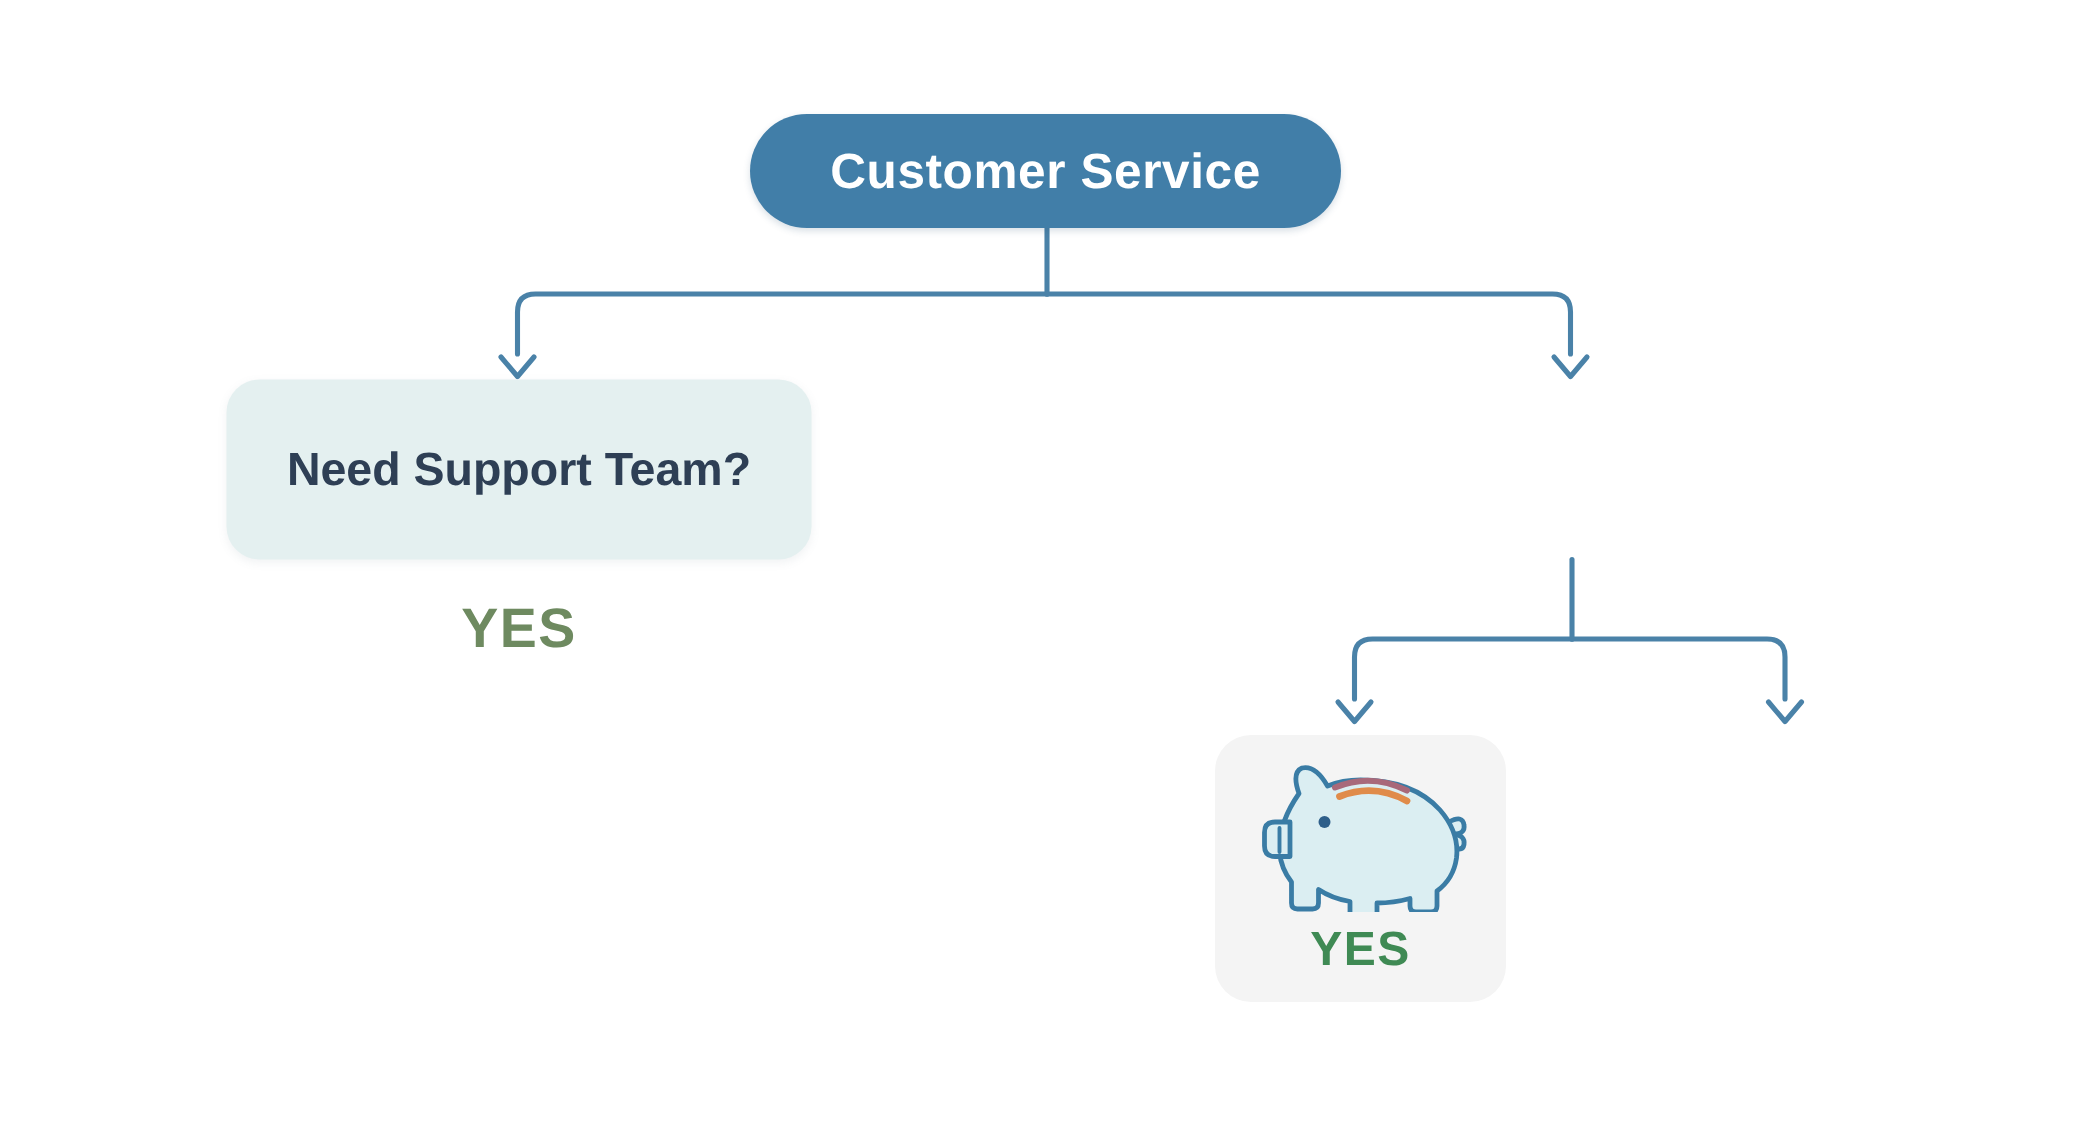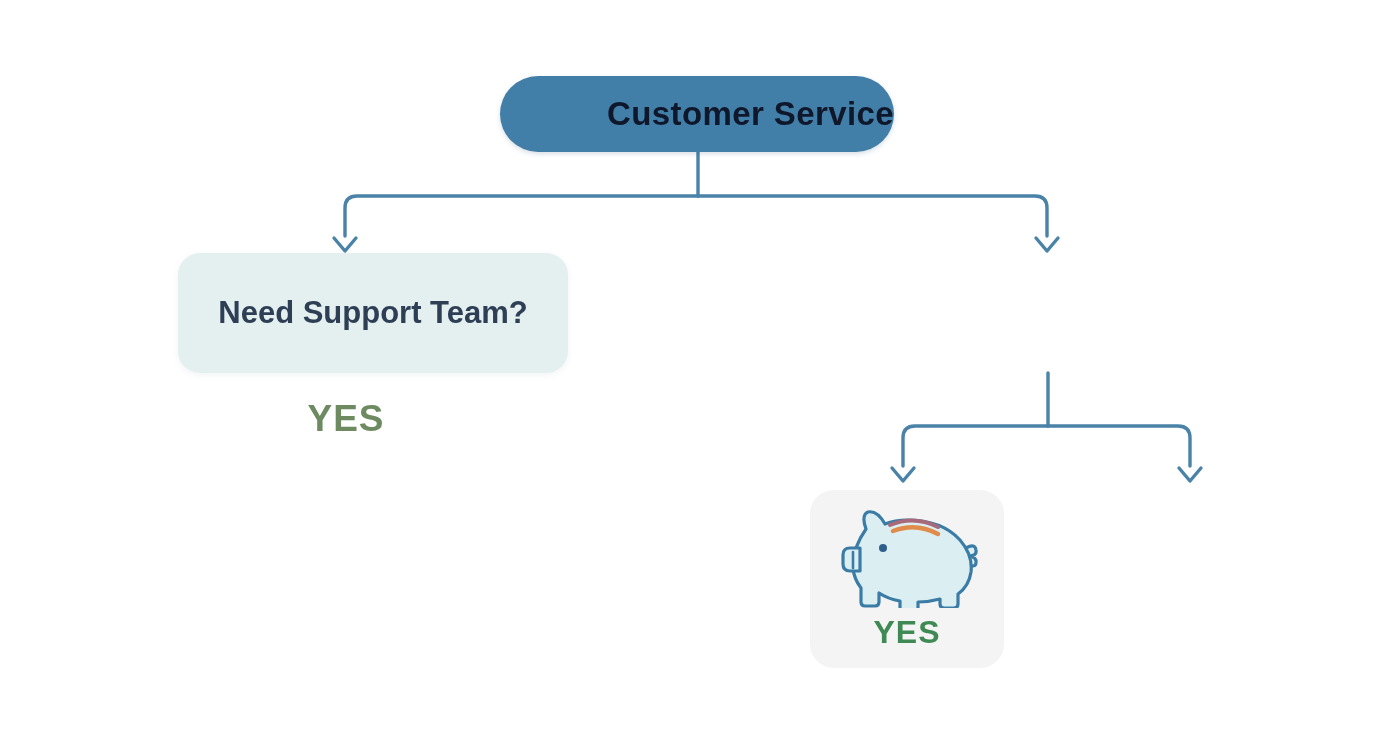--- a/index.html
+++ b/index.html
@@ -17,40 +17,38 @@
     position: absolute;
     display: flex; align-items: center; justify-content: center;
     text-align: center;
   }
 
   
   #root-node {
     left: 500px; top: 76px; width: 394px; height: 76px;
     background: #417ea8;
     border-radius: 38px;
-    color: #0f172a;
+    color: #ffffff;
     font-size: 33px; font-weight: bold;
     letter-spacing: 0.4px;
     box-shadow: 0 2px 5px rgba(40,80,110,0.18);
-    justify-content: flex-end;
   }
 
   
   .decision {
     border-radius: 22px;
     color: #2e3f55;
     font-size: 31px; font-weight: bold;
     line-height: 1.42;
     padding: 6px 14px;
   }
   #decision-left {
     left: 151px; top: 253px; width: 390px; height: 120px;
     background: #e4f0f0;
     box-shadow: 0 2px 6px rgba(120,140,145,0.10);
-    margin-left: 27px;
   }
   #decision-right {
     left: 851px; top: 253px; width: 394px; height: 120px;
     background: #d6e9e6;
     box-shadow: 0 2px 6px rgba(120,140,145,0.10);
   }
 
   
   #left-yes-label {
     position: absolute;

